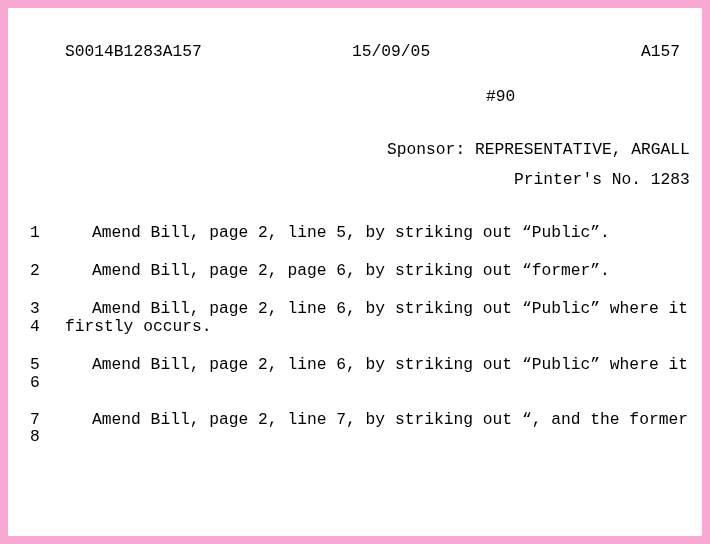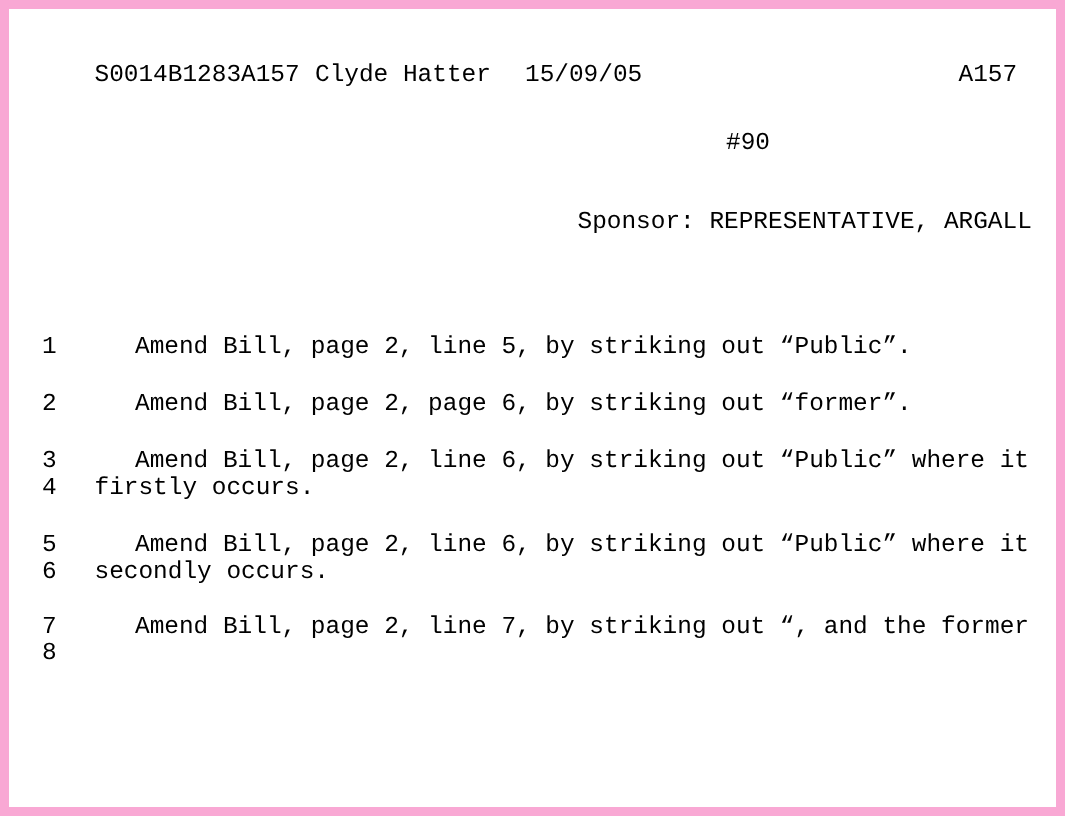--- a/index.html
+++ b/index.html
@@ -6,21 +6,21 @@
     margin: 0;
     padding: 0;
     background: #ffffff;
   }
   .page {
     position: relative;
     width: 710px;
     height: 544px;
     box-sizing: border-box;
     background: #ffffff;
-    border: 6px solid #f9a8d4;
+    border: 8px solid #f9a8d4;
     overflow: hidden;
     font-family: "Liberation Mono", "DejaVu Sans Mono", monospace;
     font-size: 16.3px;
     line-height: 17px;
     color: #000000;
   }
   .abs {
     position: absolute;
     white-space: pre;
   }
@@ -47,26 +47,26 @@
   .l6 { top: 366px; }
   .l7 { top: 403px; }
   .l8 { top: 420px; }
 </style>
 </head>
 <body>
 
 <div class="page">
 
   <div class="abs hdr-code">S0014B1283A157</div>
-  <div class="abs hdr-name">Clyde Hatter</div>
   <div class="abs hdr-date">15/09/05</div>
   <div class="abs hdr-num">#90</div>
   <div class="abs hdr-ref">A157</div>
 
   <div class="abs sponsor">Sponsor: REPRESENTATIVE, ARGALL</div>
+  <div class="abs printer">Printer's No. 1283</div>
 
   <div class="bline l1">
     <span class="num">1</span>
     <span class="txt first">Amend Bill, page 2, line 5, by striking out “Public”.</span>
   </div>
   <div class="bline l2">
     <span class="num">2</span>
     <span class="txt first">Amend Bill, page 2, page 6, by striking out “former”.</span>
   </div>
   <div class="bline l3">
@@ -76,21 +76,20 @@
   <div class="bline l4">
     <span class="num">4</span>
     <span class="txt">firstly occurs.</span>
   </div>
   <div class="bline l5">
     <span class="num">5</span>
     <span class="txt first">Amend Bill, page 2, line 6, by striking out “Public” where it</span>
   </div>
   <div class="bline l6">
     <span class="num">6</span>
-    <span class="txt">secondly occurs.</span>
   </div>
   <div class="bline l7">
     <span class="num">7</span>
     <span class="txt first">Amend Bill, page 2, line 7, by striking out “, and the former</span>
   </div>
   <div class="bline l8">
     <span class="num">8</span>
   </div>
 
 </div>

